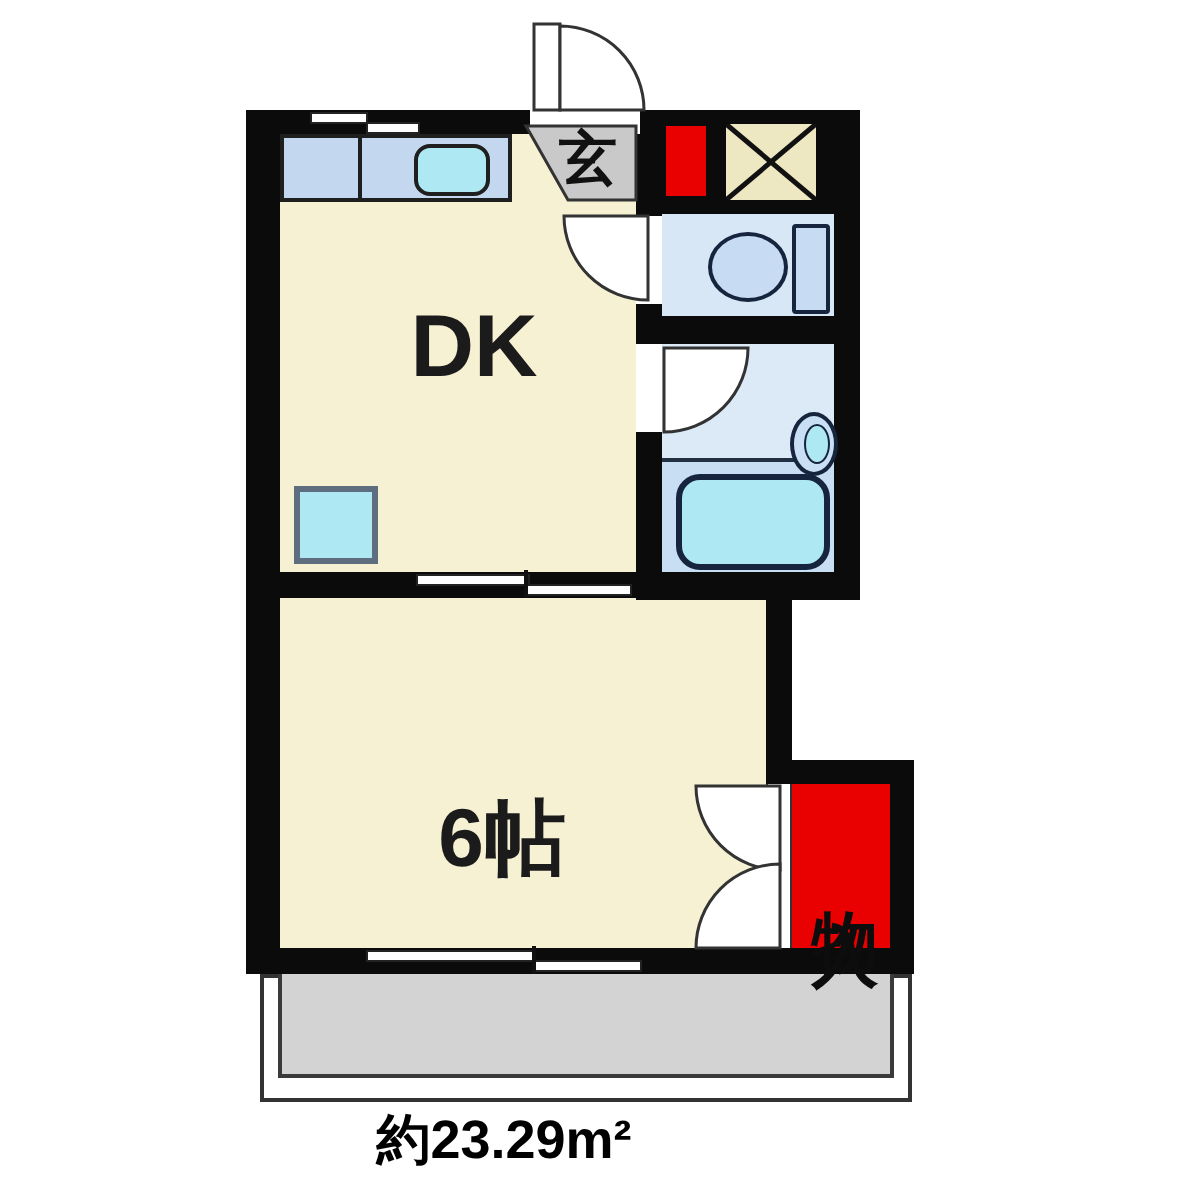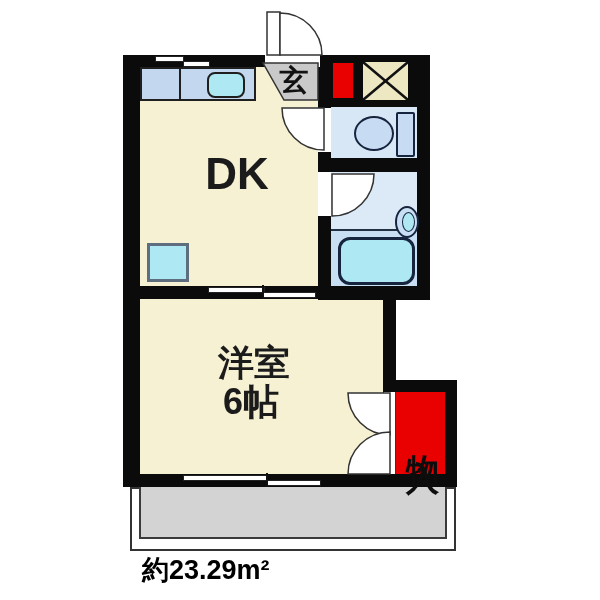--- a/index.html
+++ b/index.html
@@ -81,18 +81,17 @@
     <rect x="267" y="12" width="13" height="43" fill="#fff" stroke="#333" stroke-width="1.5"></rect>
     <path d="M280,55 L280,13 A42,42 0 0 1 322,55 Z" fill="#fff" stroke="#333" stroke-width="1.5"></path>
     <path d="M324,108 L282,108 A42,42 0 0 0 324,150 Z" fill="#fff" stroke="#333" stroke-width="1.5"></path>
     <path d="M332,174 L374,174 A42,42 0 0 1 332,216 Z" fill="#fff" stroke="#333" stroke-width="1.5"></path>
     <path d="M390,393 L348,393 A42,42 0 0 0 390,435 Z" fill="#fff" stroke="#333" stroke-width="1.5"></path>
     <path d="M390,474 L348,474 A42,42 0 0 1 390,432 Z" fill="#fff" stroke="#333" stroke-width="1.5"></path>
   </svg>
 
   <div class="abs label" style="left:187px;top:151px;width:100px;height:46px;font-size:44px;line-height:46px;text-align:center;">DK</div>
   <div class="abs label" style="left:277px;top:64px;width:34px;height:32px;font-size:29px;line-height:32px;color:#111;">玄</div>
-  <div class="abs label" style="left:194px;top:344px;width:120px;height:38px;font-size:36px;line-height:38px;">洋室</div>
-  <div class="abs label" style="left:191px;top:383px;width:120px;height:38px;font-size:36px;line-height:38px;">6帖</div>
+  <div class="abs label" style="left:191px;top:400px;width:120px;height:38px;font-size:41px;line-height:38px;">6帖</div>
   <div class="abs label" style="left:402px;top:392px;width:40px;height:82px;font-size:33px;color:#0d0d0d;writing-mode:vertical-rl;text-orientation:upright;letter-spacing:4px;display:flex;align-items:center;justify-content:center;">物入</div>
-  <div class="abs label" style="left:142px;top:555px;width:220px;height:30px;font-size:27px;line-height:30px;text-align:left;color:#000;">約23.29m²</div>
+  <div class="abs label" style="left:142px;top:555px;width:220px;height:30px;font-size:27px;line-height:30px;text-align:center;color:#000;">約23.29m²</div>
 
 </div>
 
 </body></html>

